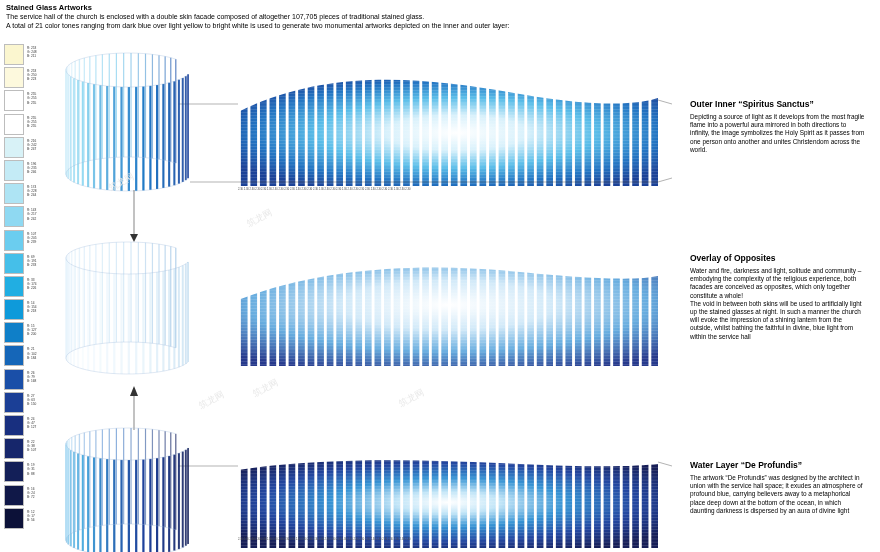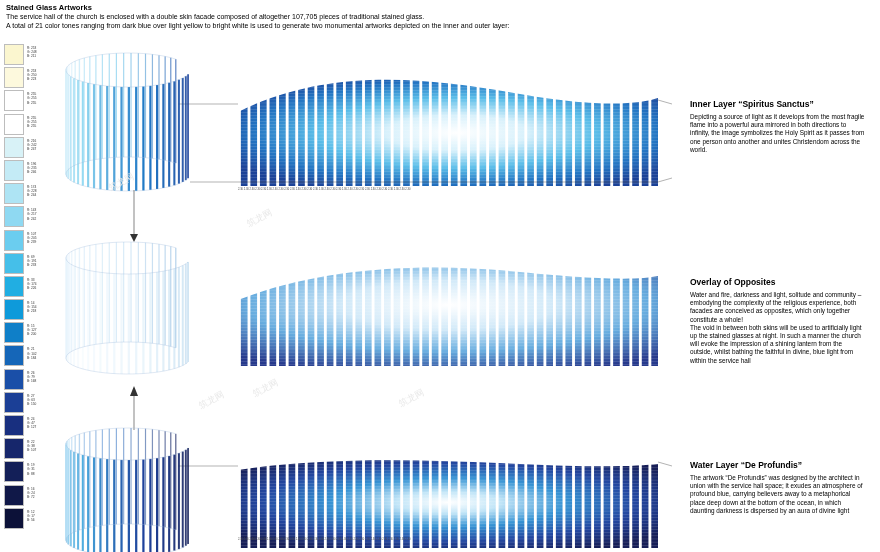--- a/index.html
+++ b/index.html
@@ -734,25 +734,25 @@
   <div class="dimrow" style="left:238px; top:188px;">2.30  2.30  2.30  2.30  2.30  2.30  2.30  2.30  2.30  2.30  2.30  2.30  2.30  2.30  2.30  2.30  2.30  2.30  2.30  2.30  2.30  2.30  2.30  2.30  2.30  2.30  2.30  2.30  2.30  2.30</div>
   <div class="dimrow" style="left:238px; top:538px;">2.30  2.30  2.30  2.30  2.30  2.30  2.30  2.30  2.30  2.30  2.30  2.30  2.30  2.30  2.30  2.30  2.30  2.30  2.30  2.30  2.30  2.30  2.30  2.30  2.30  2.30  2.30  2.30  2.30  2.30</div>
 
   <div class="wm" style="left:108px; top:176px;">筑龙网</div>
   <div class="wm" style="left:246px; top:212px;">筑龙网</div>
   <div class="wm" style="left:252px; top:382px;">筑龙网</div>
   <div class="wm" style="left:398px; top:392px;">筑龙网</div>
   <div class="wm" style="left:198px; top:394px;">筑龙网</div>
 
   <div class="panel" style="left:690px; top:99px;">
-    <div class="panel-title">Inner Layer “Spiritus Sanctus”</div>
+    <div class="panel-title">Outer Inner “Spiritus Sanctus”</div>
     <div class="panel-body">Depicting a source of light as it develops from the most fragile flame into a powerful aura mirrored in both directions to infinity, the image symbolizes the Holy Spirit as it passes from one person onto another and unites Christendom across the world.</div>
   </div>
 
-  <div class="panel" style="left:690px; top:253px;margin-top:24px;">
+  <div class="panel" style="left:690px; top:253px;">
     <div class="panel-title">Overlay of Opposites</div>
     <div class="panel-body">Water and fire, darkness and light, solitude and community – embodying the complexity of the religious experience, both facades are conceived as opposites, which only together constitute a whole!
 The void in between both skins will be used to artificially light up the stained glasses at night. In such a manner the church will evoke the impression of a shining lantern from the outside, whilst bathing the faithful in divine, blue light from within the service hall</div>
   </div>
 
   <div class="panel" style="left:690px; top:460px;">
     <div class="panel-title">Water Layer “De Profundis”</div>
     <div class="panel-body">The artwork “De Profundis” was designed by the architect in union with the service hall space; it exudes an atmosphere of profound blue, carrying believers away to a metaphorical place deep down at the bottom of the ocean, in which daunting darkness is dispersed by an aura of divine light</div>
   </div>
 

